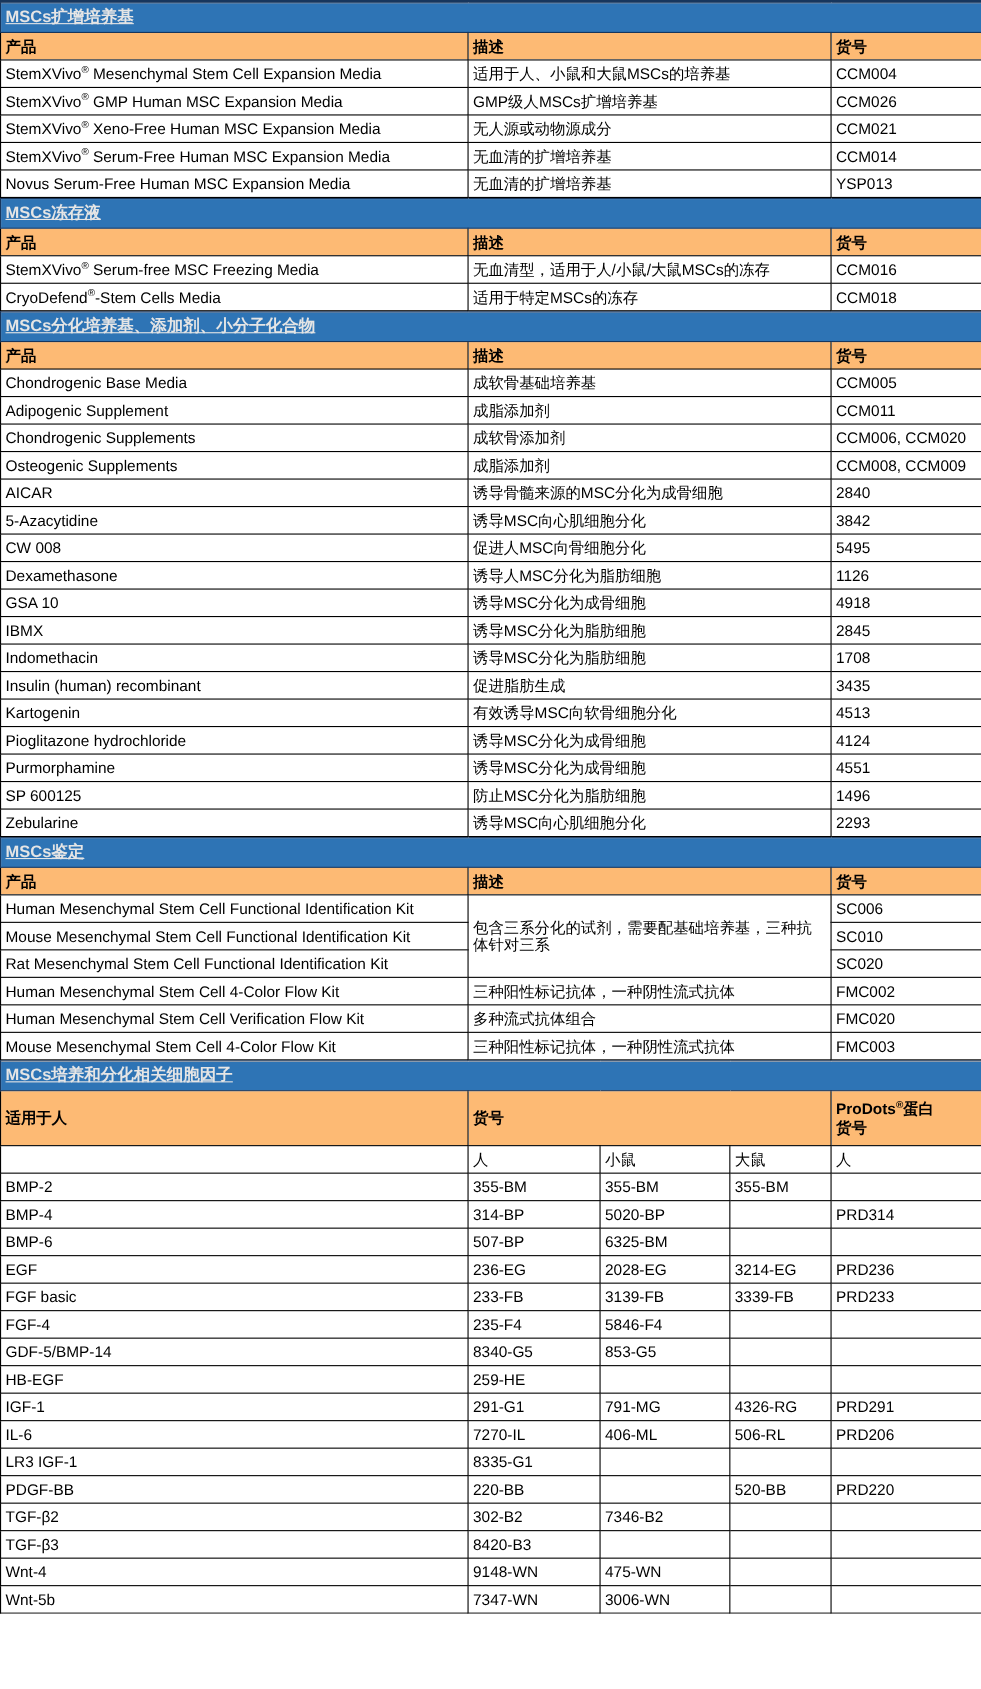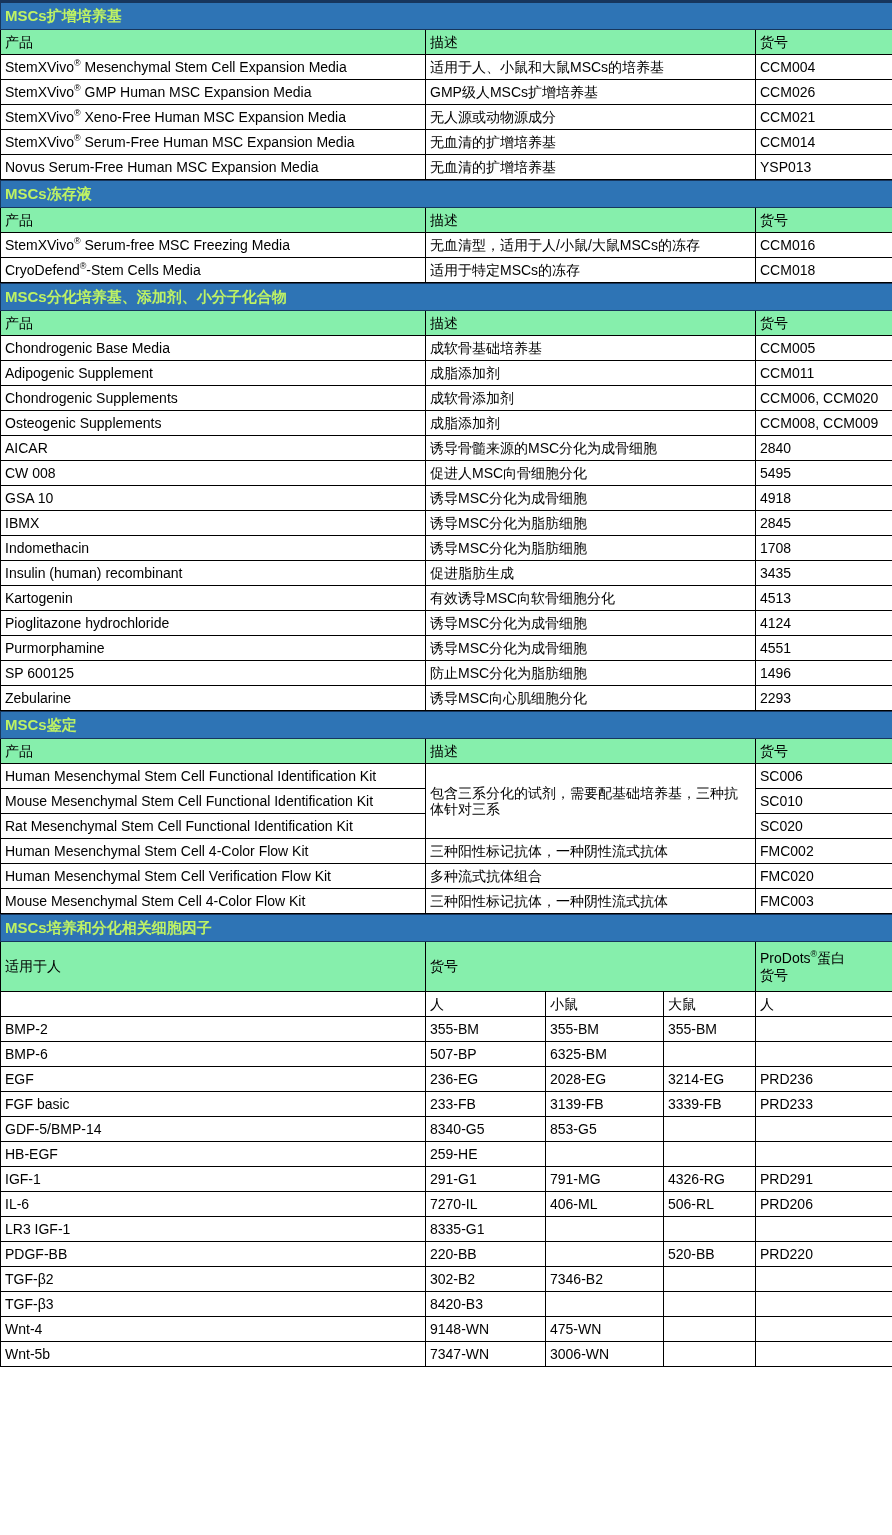--- a/index.html
+++ b/index.html
@@ -11,29 +11,30 @@
     border: 1px solid #000;
     padding: 1px 4px;
     font-size: 14px;
     line-height: 1.15;
     vertical-align: middle;
     overflow: hidden;
     white-space: pre-line;
   }
   tr.section-band-row td {
     background: #2E74B5;
-    color: #bef264;
+    color: #e5e5e5;
     font-weight: bold;
     font-size: 15px;
     height: 27px;
     border-color: #17365D;
+    text-decoration: underline;
   }
   tr.column-header-row td {
-    background: #86efac;
-    font-weight: normal;
+    background: #fdba74;
+    font-weight: bold;
     height: 25px;
   }
   tr.column-header-row.tall td { height: 50px; }
   tr.species-header-row td { height: 25px; background: #ffffff; }
   tr.data-row td { height: 25px; background: #ffffff; }
   sup { font-size: 9px; line-height: 0; vertical-align: super; }
 </style>
 </head>
 <body>
 
@@ -141,23 +142,33 @@
           <td>Osteogenic Supplements</td>
           <td>成脂添加剂</td>
           <td>CCM008, CCM009</td>
         </tr>
         <tr class="data-row">
           <td>AICAR</td>
           <td>诱导骨髓来源的MSC分化为成骨细胞</td>
           <td>2840</td>
         </tr>
         <tr class="data-row">
+          <td>5-Azacytidine</td>
+          <td>诱导MSC向心肌细胞分化</td>
+          <td>3842</td>
+        </tr>
+        <tr class="data-row">
           <td>CW 008</td>
           <td>促进人MSC向骨细胞分化</td>
           <td>5495</td>
+        </tr>
+        <tr class="data-row">
+          <td>Dexamethasone</td>
+          <td>诱导人MSC分化为脂肪细胞</td>
+          <td>1126</td>
         </tr>
         <tr class="data-row">
           <td>GSA 10</td>
           <td>诱导MSC分化为成骨细胞</td>
           <td>4918</td>
         </tr>
         <tr class="data-row">
           <td>IBMX</td>
           <td>诱导MSC分化为脂肪细胞</td>
           <td>2845</td>
@@ -270,20 +281,27 @@
           <td>人</td>
         </tr>
         <tr class="data-row">
           <td>BMP-2</td>
           <td>355-BM</td>
           <td>355-BM</td>
           <td>355-BM</td>
           <td></td>
         </tr>
         <tr class="data-row">
+          <td>BMP-4</td>
+          <td>314-BP</td>
+          <td>5020-BP</td>
+          <td></td>
+          <td>PRD314</td>
+        </tr>
+        <tr class="data-row">
           <td>BMP-6</td>
           <td>507-BP</td>
           <td>6325-BM</td>
           <td></td>
           <td></td>
         </tr>
         <tr class="data-row">
           <td>EGF</td>
           <td>236-EG</td>
           <td>2028-EG</td>
@@ -291,20 +309,27 @@
           <td>PRD236</td>
         </tr>
         <tr class="data-row">
           <td>FGF basic</td>
           <td>233-FB</td>
           <td>3139-FB</td>
           <td>3339-FB</td>
           <td>PRD233</td>
         </tr>
         <tr class="data-row">
+          <td>FGF-4</td>
+          <td>235-F4</td>
+          <td>5846-F4</td>
+          <td></td>
+          <td></td>
+        </tr>
+        <tr class="data-row">
           <td>GDF-5/BMP-14</td>
           <td>8340-G5</td>
           <td>853-G5</td>
           <td></td>
           <td></td>
         </tr>
         <tr class="data-row">
           <td>HB-EGF</td>
           <td>259-HE</td>
           <td></td>

